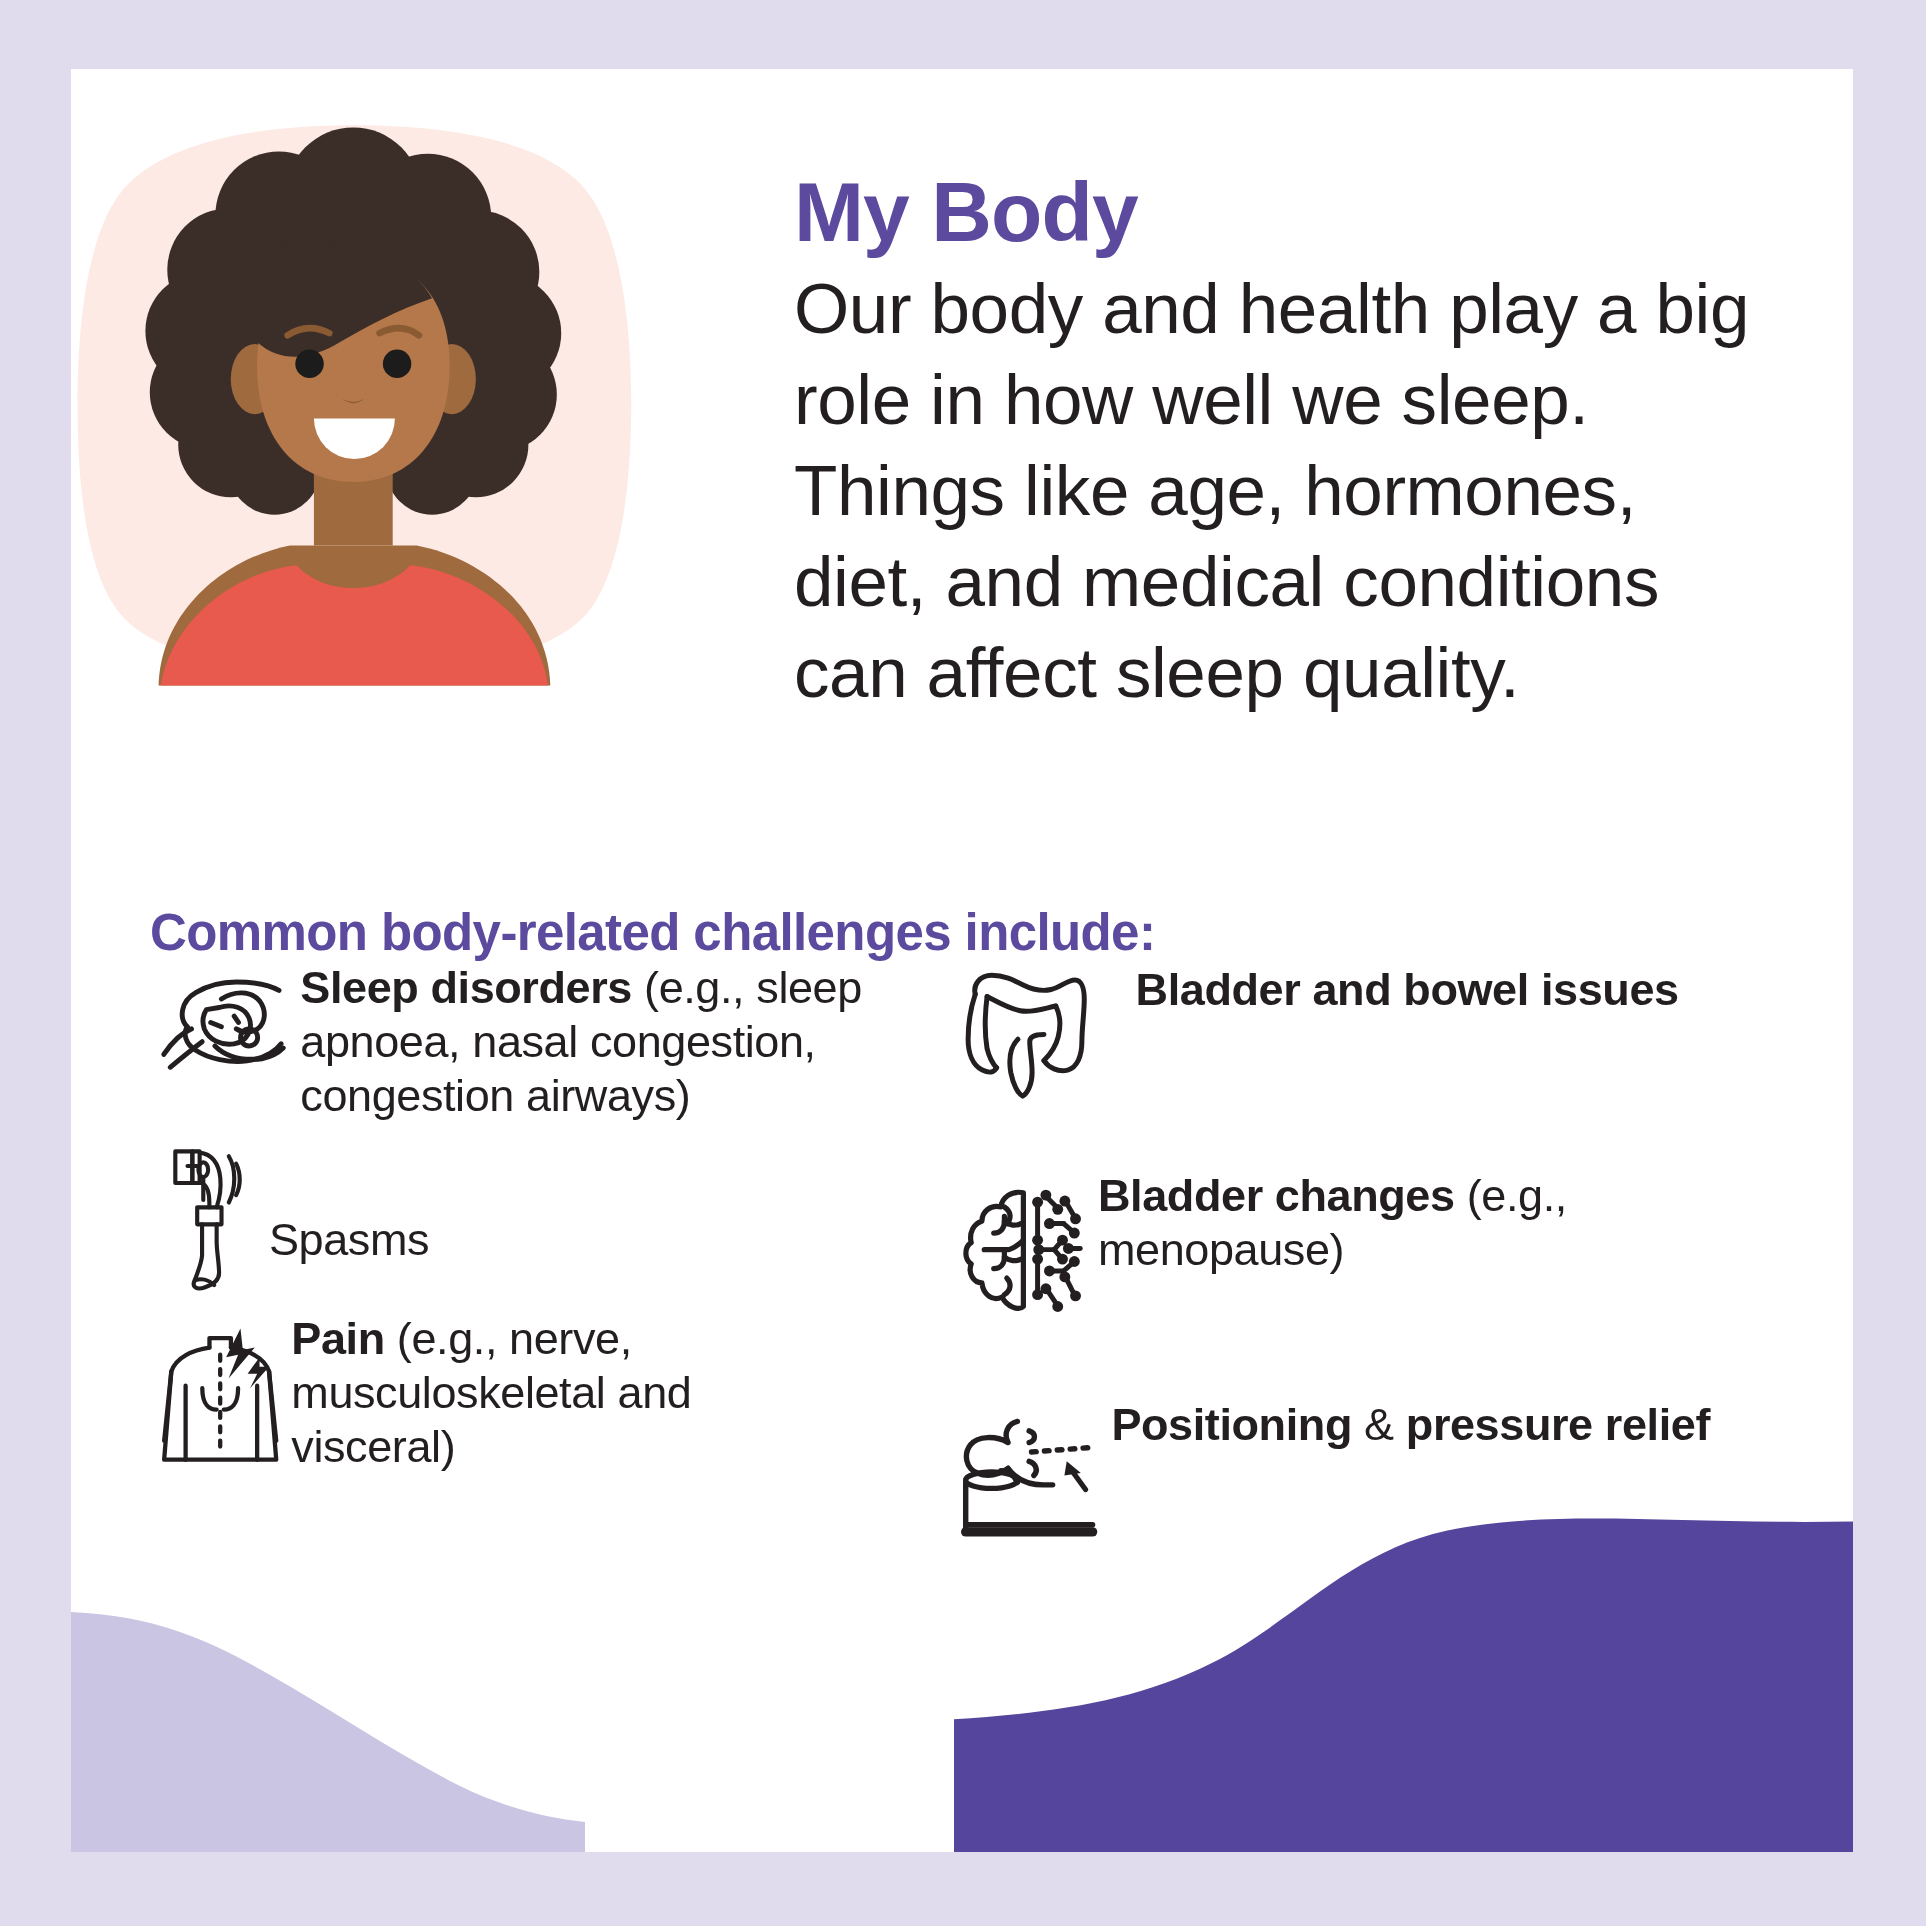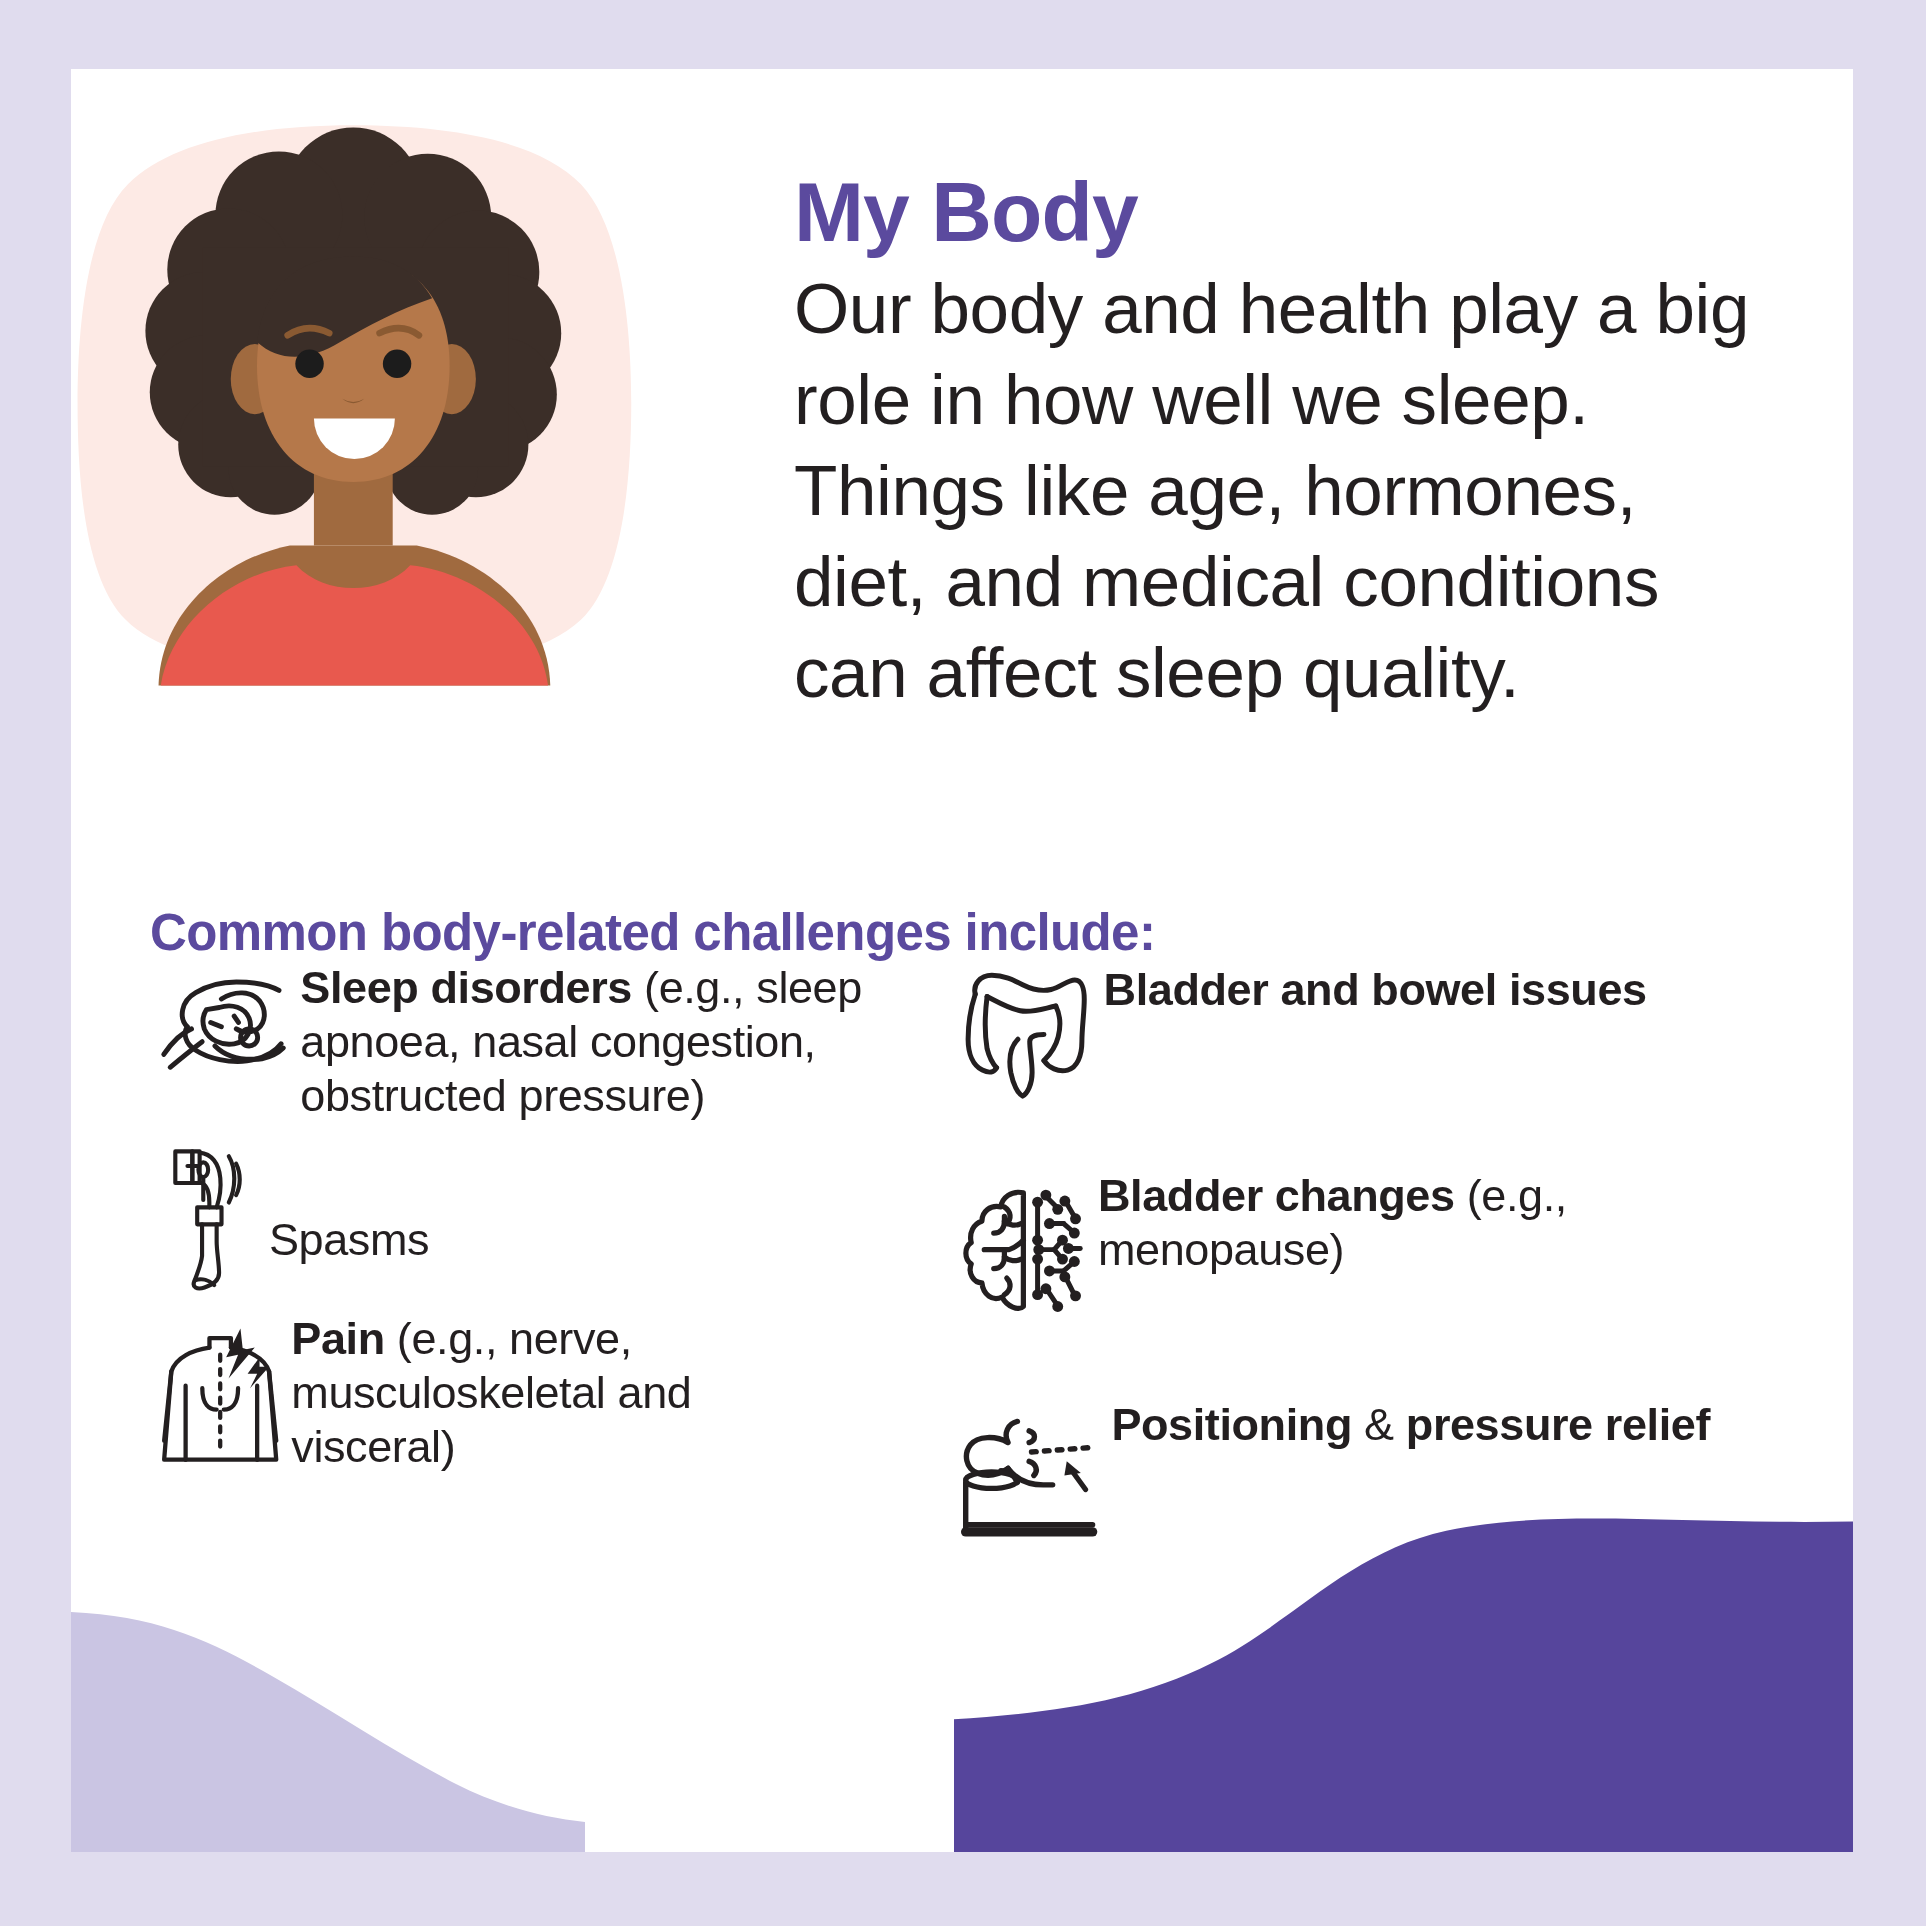--- a/index.html
+++ b/index.html
@@ -69,21 +69,21 @@
 
   #li-spasm  { margin-top:26px; }
   #li-spasm  .ico { width:86px; height:141px; margin:0 13px 0 13px; }
   #li-spasm  .txt { padding-top:64px; }
 
   #li-pain   { margin-top:22px; }
   #li-pain   .ico { width:124px; height:141px; margin:14.6px 10.3px 0 0; }
   #li-pain   .txt { width:556px; padding-top:0px; }
 
   
-  #ri-bowel  { margin-top:4.3px; }
+  #ri-bowel  { margin-top:4.3px;gap:32px; }
   #ri-bowel  .ico { width:128px; height:133px; margin:5.1px 14.6px 0 0; }
   #ri-bowel  .txt { width:608px; }
 
   #ri-horm   { margin-top:68px; }
   #ri-horm   .ico { width:120px; height:128px; margin:19px 17px 0 0; }
   #ri-horm   .txt { width:668px; }
 
   #ri-pos    { margin-top:82px; }
   #ri-pos    .ico { width:141px; height:128px; margin:17px 9.4px 0 0; }
   #ri-pos    .txt { width:599px; }
@@ -192,21 +192,21 @@
 
               <path d="M70,46 L74,52"></path>
 
               <path d="M48,52 L58,56"></path>
 
               <path d="M52,74 C62,84 78,88 96,86 C106,84 112,80 116,76"></path>
             </g>
           </svg>
         </span>
         <span class="txt">
-          <b>Sleep disorders</b><span> (e.g., sleep apnoea, nasal congestion, obstructed pressure)</span>
+          <b>Sleep disorders</b><span> (e.g., sleep apnoea, nasal congestion, congestion airways)</span>
         </span>
       </div>
 
       <div class="item" id="li-spasm">
         <span class="ico">
           <svg viewBox="0 0 70 116" width="86" height="141">
             <g fill="none" stroke="#231f20" stroke-width="3.4" stroke-linejoin="round" stroke-linecap="round">
 
               <rect x="4" y="2" width="14" height="26"></rect>
               <rect x="18" y="2" width="6" height="26"></rect>

